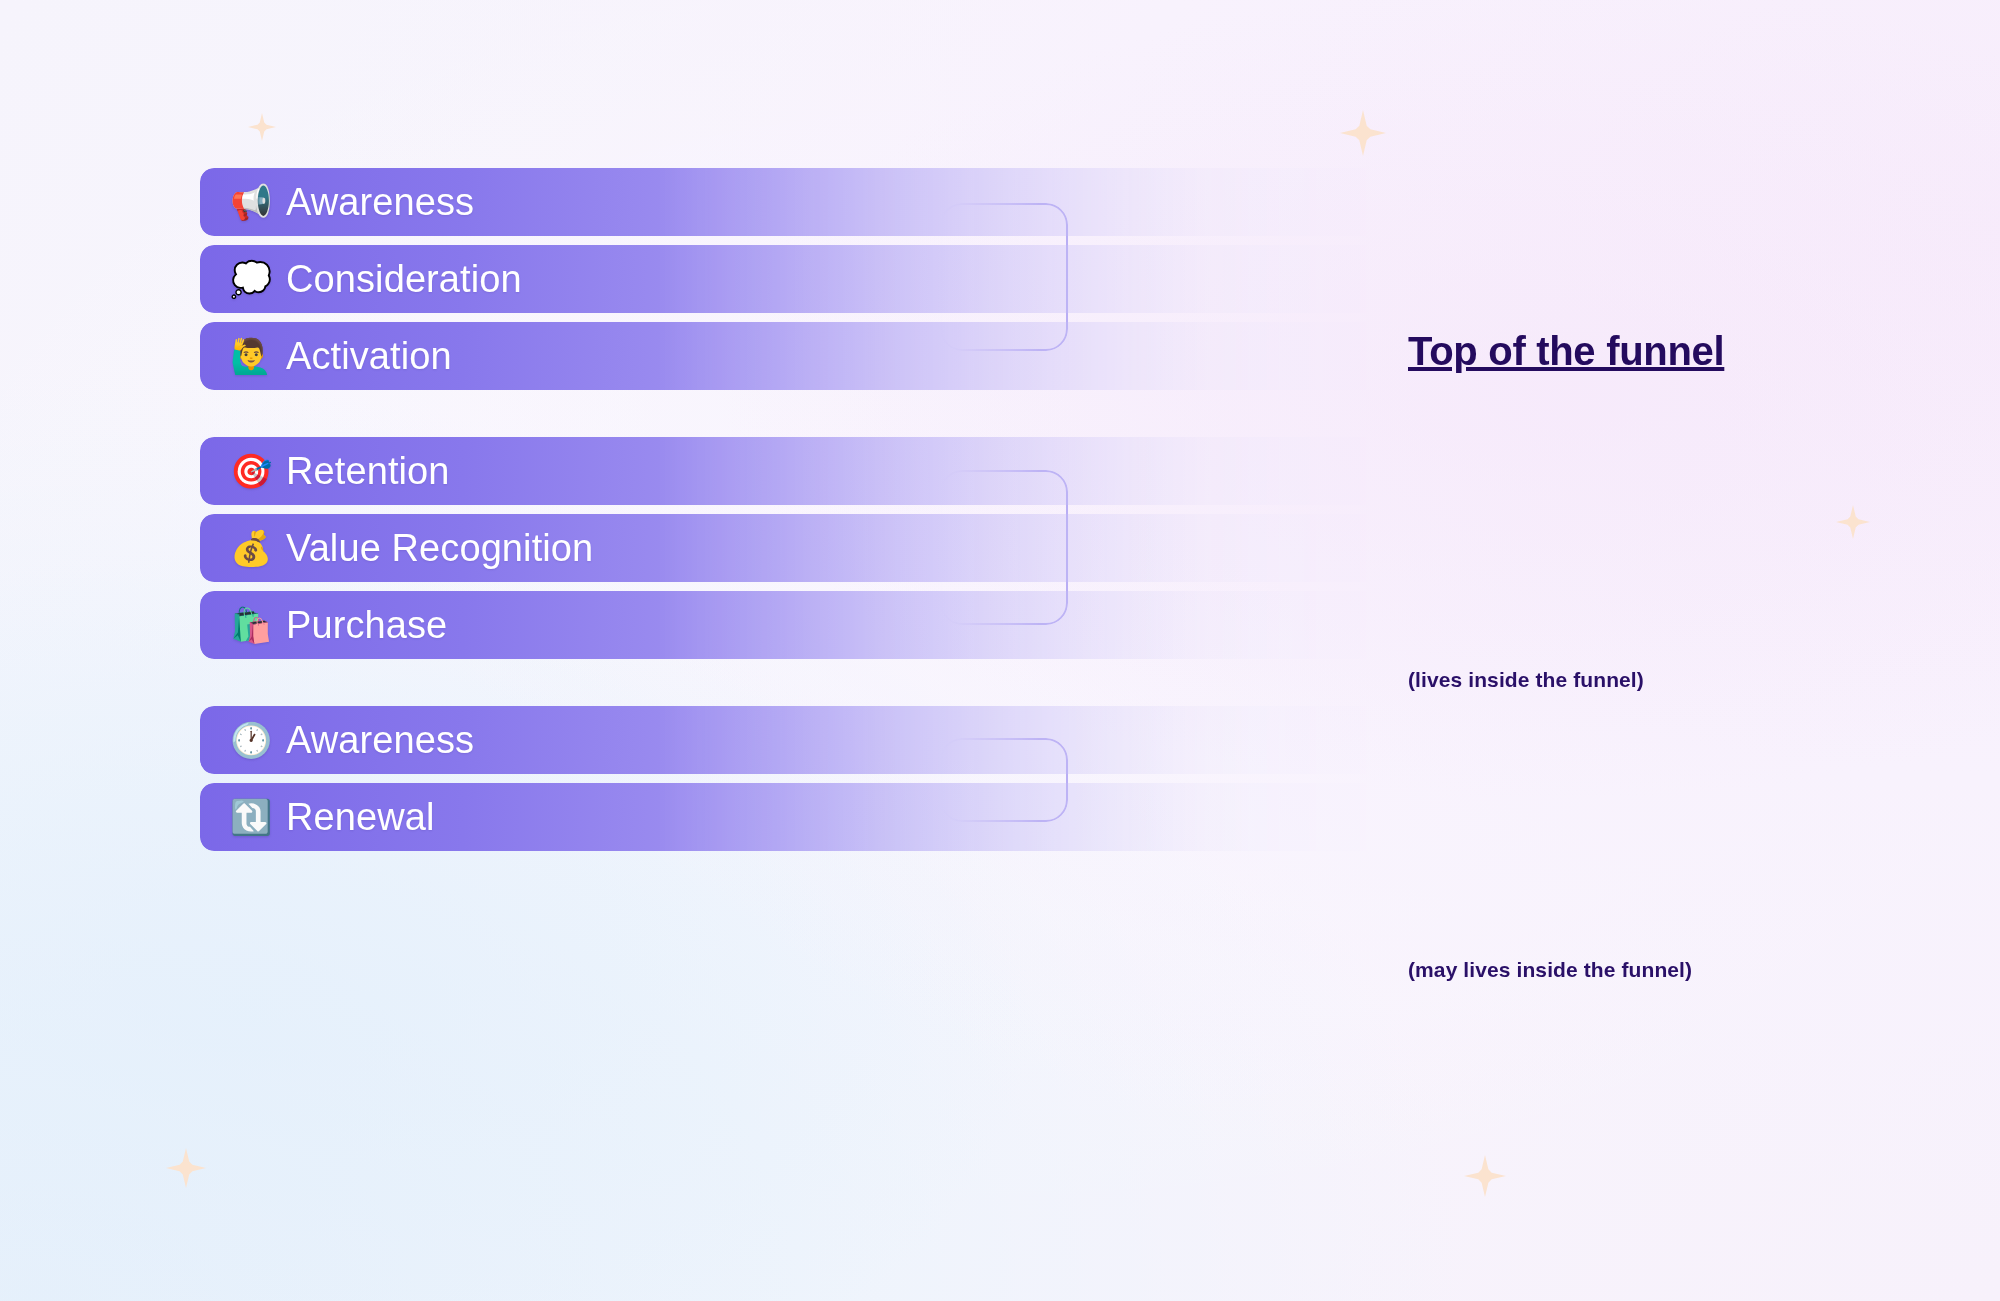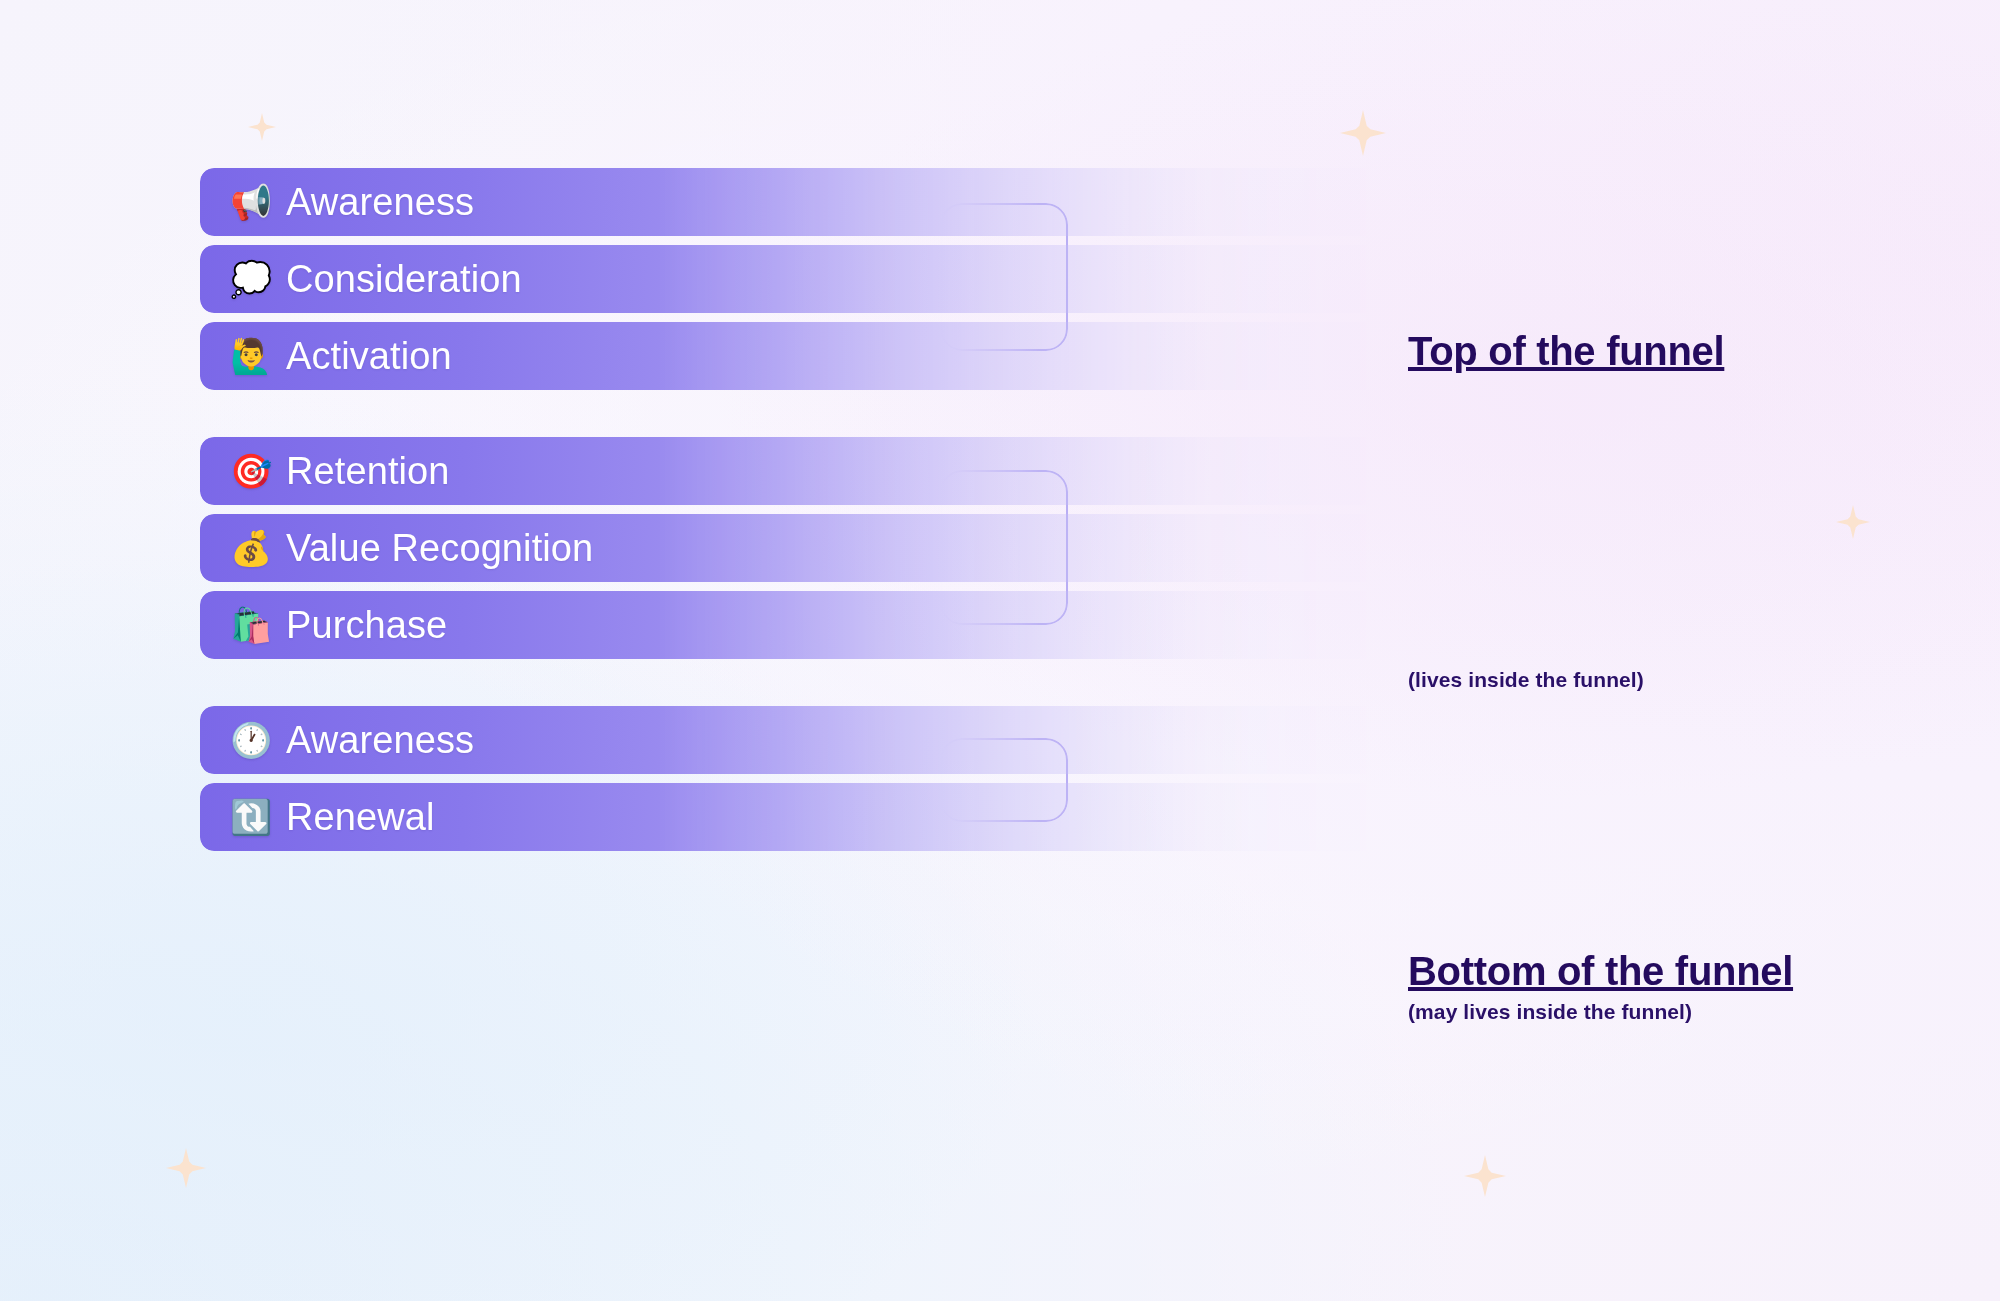--- a/index.html
+++ b/index.html
@@ -159,17 +159,16 @@
       </div>
     </div>
   <div id="label-layer">
       <div class="group-label" style="top: 330px;">
         <div class="group-title" style="color: rgb(36, 11, 94);">Top of the funnel</div>
       </div>
       <div class="group-label" style="top: 660px;">
         <div class="group-sub">(lives inside the funnel)</div>
       </div>
       <div class="group-label" style="top: 950px;">
-        <div class="group-title" style="color: rgb(36, 11, 94);">Bottom of the funnel</div>
         <div class="group-sub">(may lives inside the funnel)</div>
       </div>
     </div>
 </div>
 
 </body></html>

